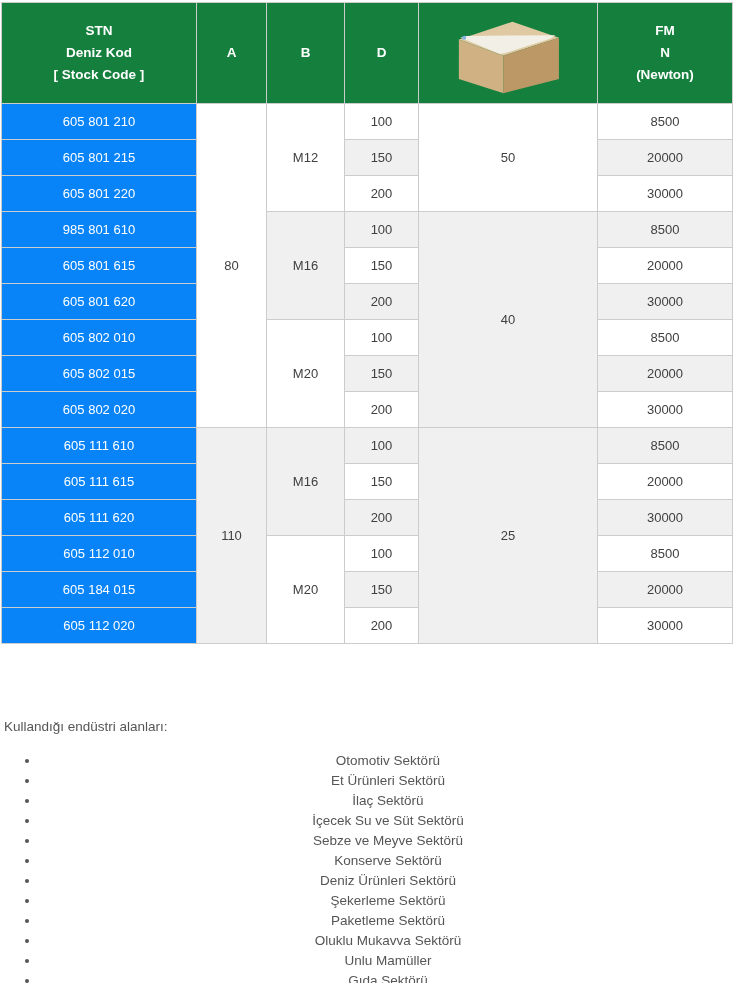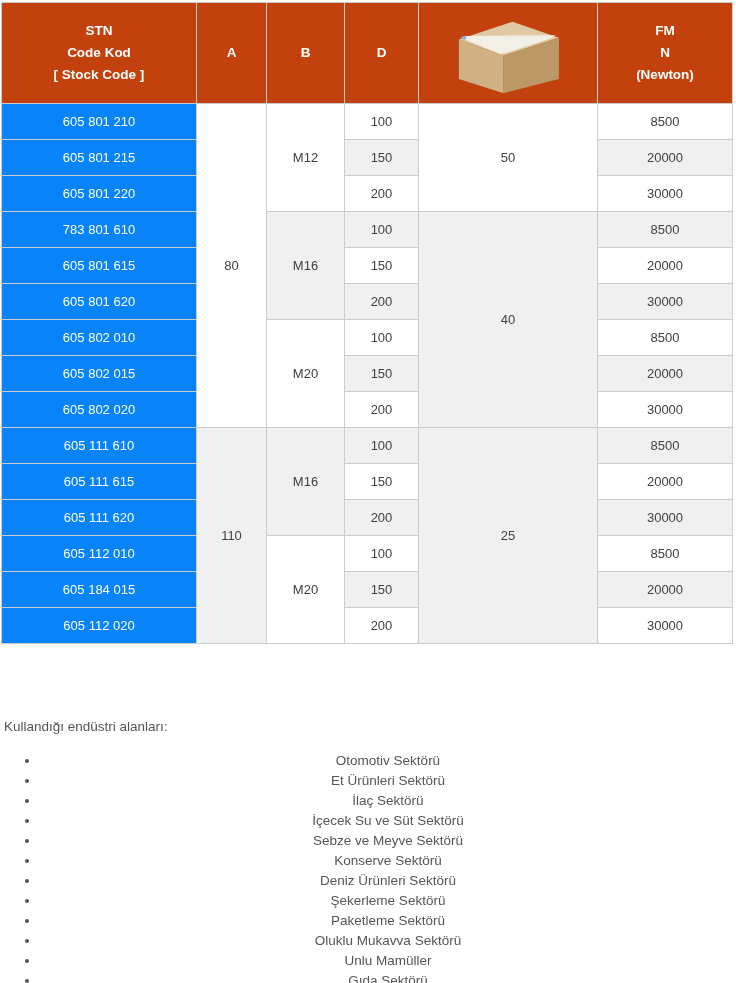--- a/index.html
+++ b/index.html
@@ -26,21 +26,21 @@
   }
   table.spec-table th,
   table.spec-table td {
     border: 1px solid #cccccc;
     text-align: center;
     vertical-align: middle;
     padding: 0;
     overflow: hidden;
   }
   thead th {
-    background: #c2410c;
+    background: #15803d;
     border: 1px solid #ffffff;
     color: #ffffff;
     font-size: 13.5px;
     font-weight: bold;
     height: 101px;
     line-height: 22px;
   }
   thead th .hline { display: block; }
   tbody td {
     height: 36px;
@@ -94,21 +94,21 @@
         <col style="width:70px">
         <col style="width:78px">
       <col style="width:74px">
         <col style="width:179px">
         <col style="width:135px">
     </colgroup>
     <thead>
       <tr>
         <th>
           <span class="hline">STN</span>
-          <span class="hline">Code Kod</span>
+          <span class="hline">Deniz Kod</span>
           <span class="hline">[ Stock Code ]</span>
         </th>
         <th>A</th>
         <th>B</th>
         <th>D</th>
         <th>
           <span class="box-icon-wrap">
             <svg width="118" height="84" viewBox="0 0 130 94" aria-hidden="true">
               <polygon points="10,32 70,12 122,30 60,50" fill="#dfc9a2"></polygon>
               <polygon points="10,32 60,50 60,92 10,76" fill="#cfb184"></polygon>
@@ -138,21 +138,21 @@
         <td class="code">605 801 215</td>
         <td class="g">150</td>
         <td class="g">20000</td>
       </tr>
       <tr>
         <td class="code">605 801 220</td>
         <td class="w">200</td>
         <td class="w">30000</td>
       </tr>
       <tr>
-        <td class="code">783 801 610</td>
+        <td class="code">985 801 610</td>
         <td class="g" rowspan="3">M16</td>
         <td class="g">100</td>
         <td class="g" rowspan="6">40</td>
         <td class="g">8500</td>
       </tr>
       <tr>
         <td class="code">605 801 615</td>
         <td class="w">150</td>
         <td class="w">20000</td>
       </tr>

